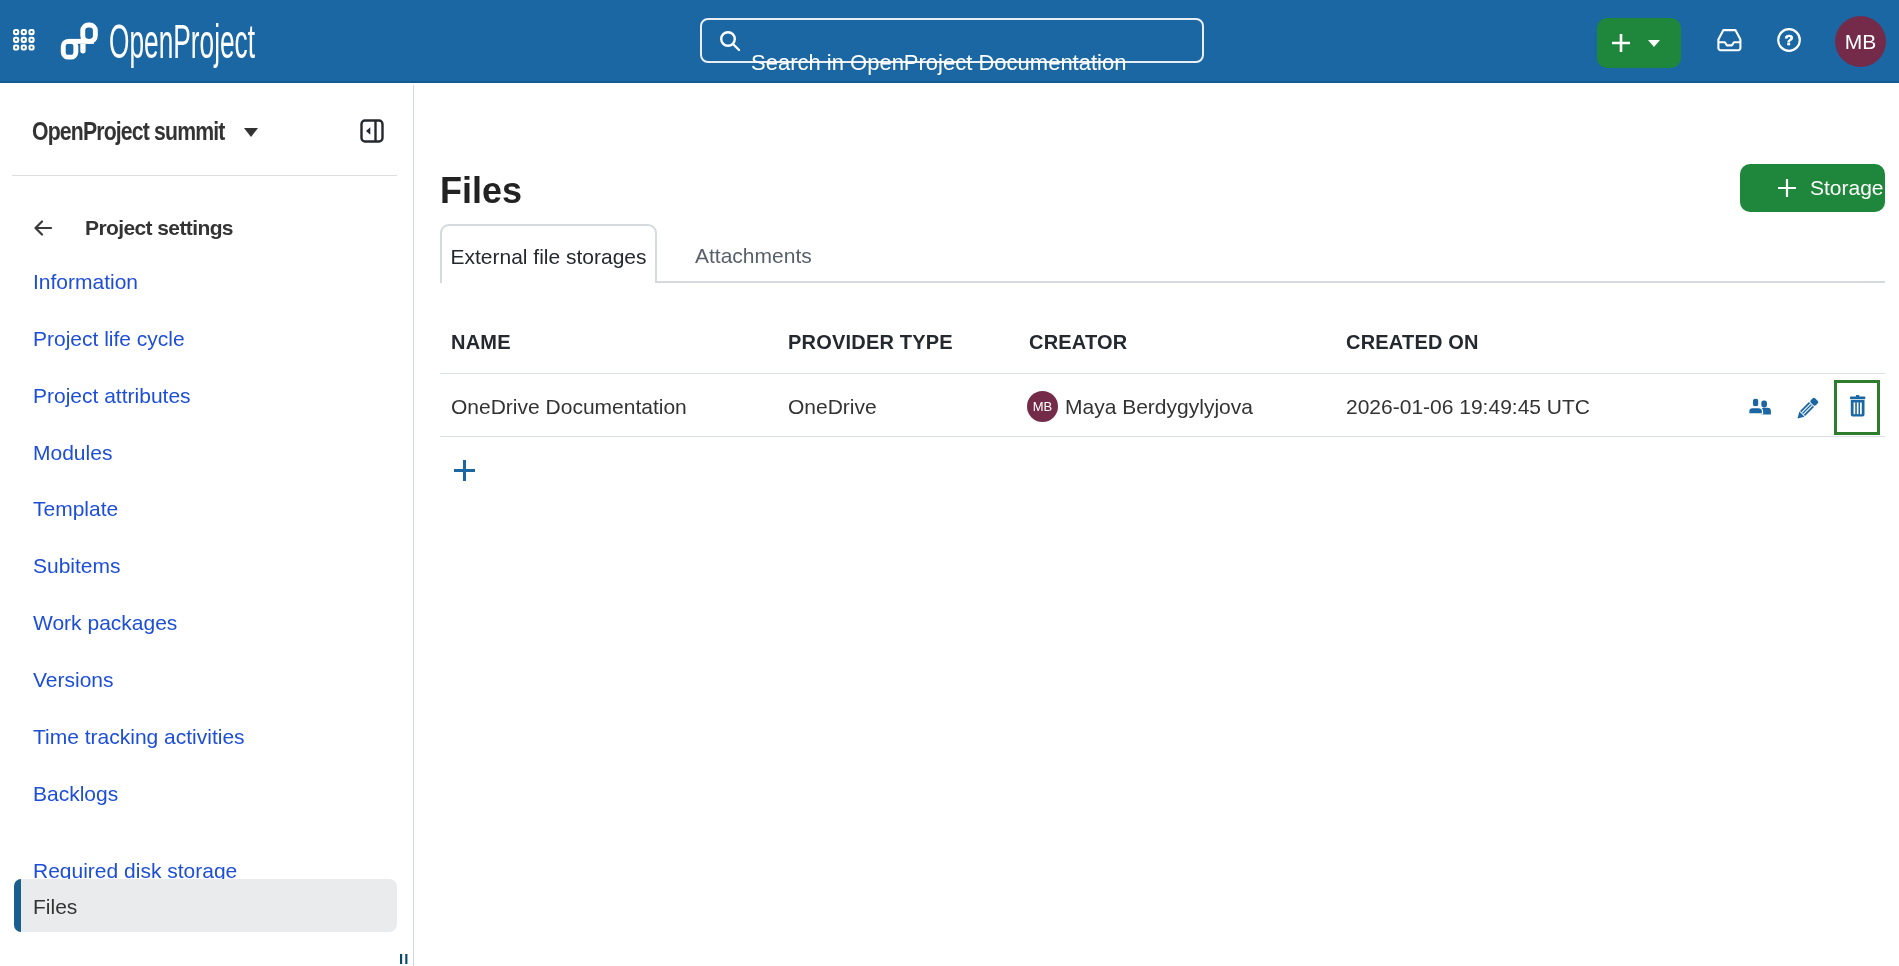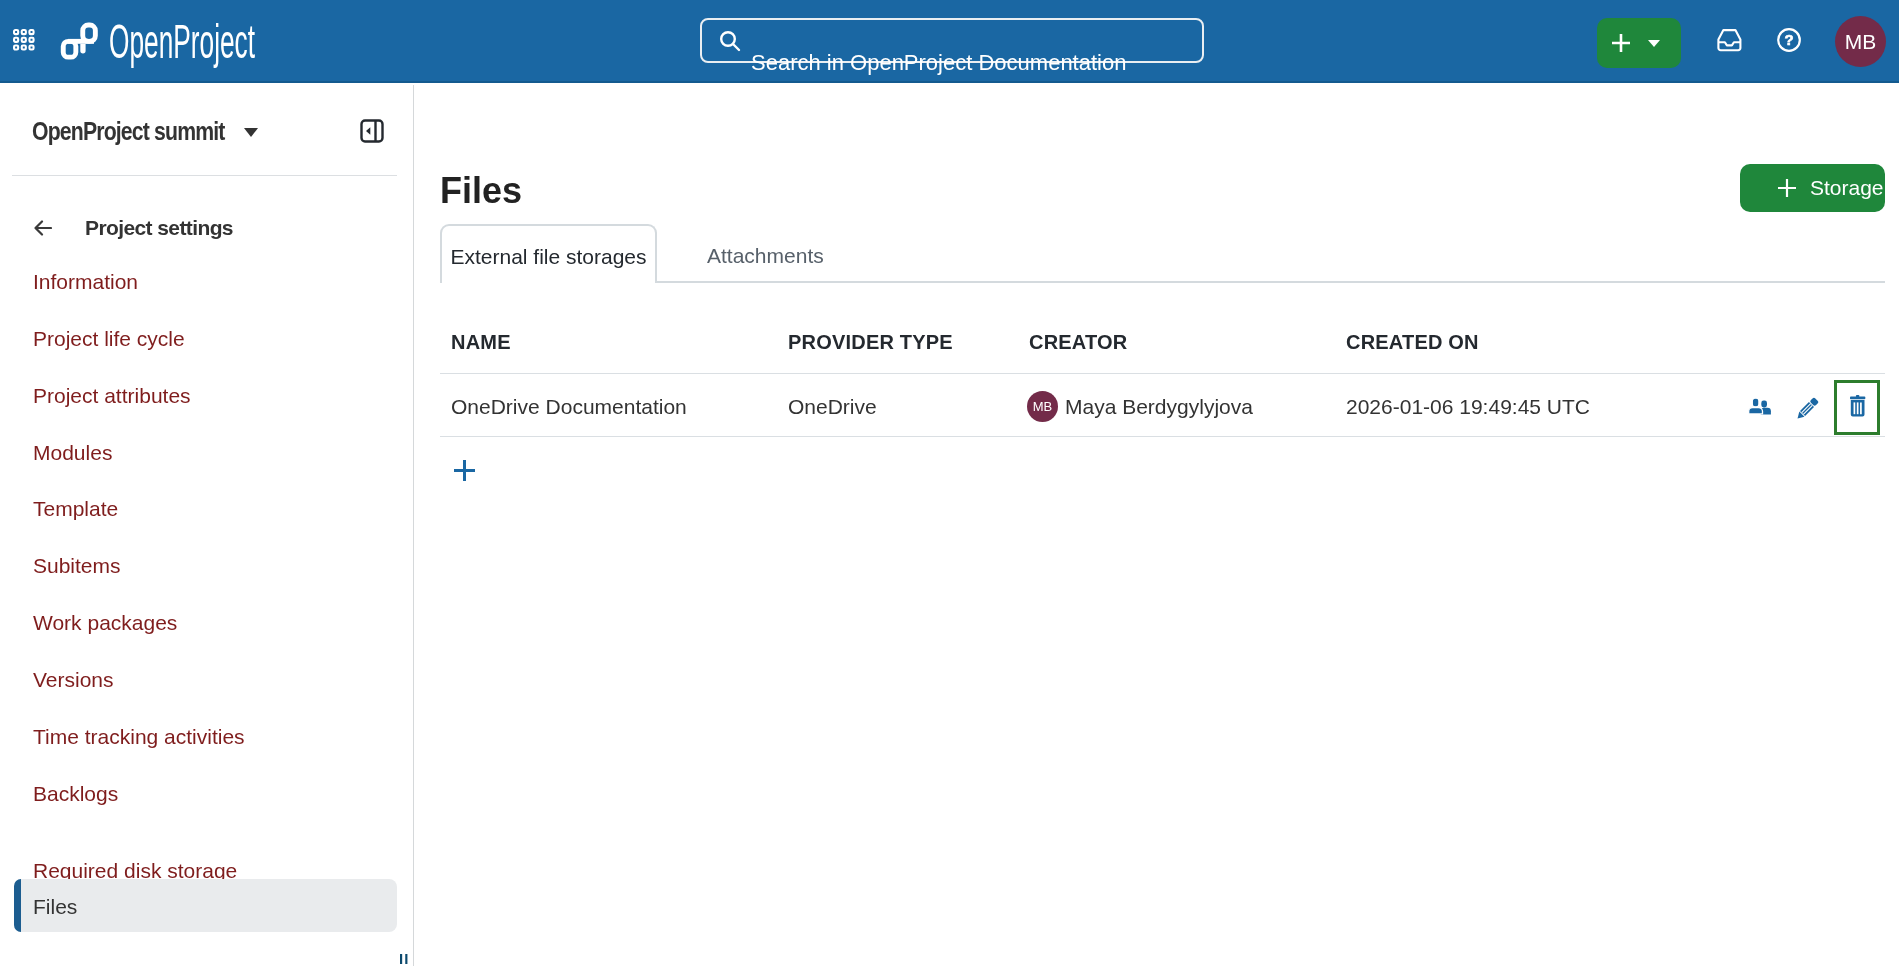--- a/index.html
+++ b/index.html
@@ -35,21 +35,21 @@
     transform:scaleX(0.85); transform-origin:left center; }
   #sb-caret { position:absolute; left:244px; top:43px; width:0; height:0;
     border-left:7.5px solid transparent; border-right:7.5px solid transparent;
     border-top:9px solid #333; }
   #sb-collapse { position:absolute; left:360px; top:34px; }
   #sb-divider { position:absolute; left:12px; top:90px; width:385px; height:1px;
     background:#dcdfe2; }
   #sb-back { position:absolute; left:34px; top:134px; }
   #sb-settings { position:absolute; left:85px; top:131px; font-size:21px;
     font-weight:bold; color:#333; letter-spacing:-0.6px; }
-  .sb-item { position:absolute; left:33px; font-size:21px; color:#7f1d1d; }
+  .sb-item { position:absolute; left:33px; font-size:21px; color:#1d4ed8; }
   #sb-files { position:absolute; left:14px; top:794px; width:383px; height:53px;
     background:#e9ebed; border-radius:8px; }
   #sb-files-bar { position:absolute; left:14px; top:794px; width:7px; height:53px;
     background:#1C5D90; border-radius:8px 0 0 8px; }
   #sb-files-label { position:absolute; left:33px; top:810px; font-size:21px; color:#333; }
   #sb-grip { position:absolute; left:399px; top:865px; color:#0c4a6e; font-size:15px;
     font-weight:bold; letter-spacing:1px;}
 
   
   #main { position:absolute; left:415px; top:85px; width:1484px; height:881px; background:#fff; }
@@ -62,21 +62,21 @@
   #storagebtn .txt { font-size:21px; margin-left:12px; }
 
   #tabs { position:absolute; left:25px; top:139px; width:1445px; height:59px;
     border-bottom:2px solid #d4dade; }
   #tab1 { position:absolute; left:0px; top:0px; width:217px; height:59px;
     background:#fff; border:2px solid #d4dade; border-bottom:none;
     border-radius:9px 9px 0 0; z-index:2; display:flex; align-items:center;
     justify-content:center; font-size:21px; color:#24292f; padding-top:4px; }
   #tab1:after { content:""; position:absolute; left:0; bottom:-2px; width:100%;
     height:2px; background:#fff; }
-  #tab2 { position:absolute; left:267px; top:20px; font-size:21px; color:#57606a;text-align:center; }
+  #tab2 { position:absolute; left:255px; top:20px; font-size:21px; color:#57606a;text-align:center; }
 
   #thead-name { left:36px; }  #thead-provider { left:373px; }
   #thead-creator { left:614px; } #thead-created { left:931px; }
   .thead { position:absolute; top:246px; font-size:20px; font-weight:bold;
     color:#24292f; letter-spacing:0.2px; }
   #tline1 { position:absolute; left:25px; top:288px; width:1445px; height:1px; background:#dadfe3; }
   #tline2 { position:absolute; left:25px; top:351px; width:1445px; height:1px; background:#dadfe3; }
   .trow { position:absolute; top:310px; font-size:21px; color:#333; }
   #avatar-t { position:absolute; left:612px; top:306px; width:31px; height:31px;
     border-radius:50%; background:#732B49; color:#fff; font-size:13px;

